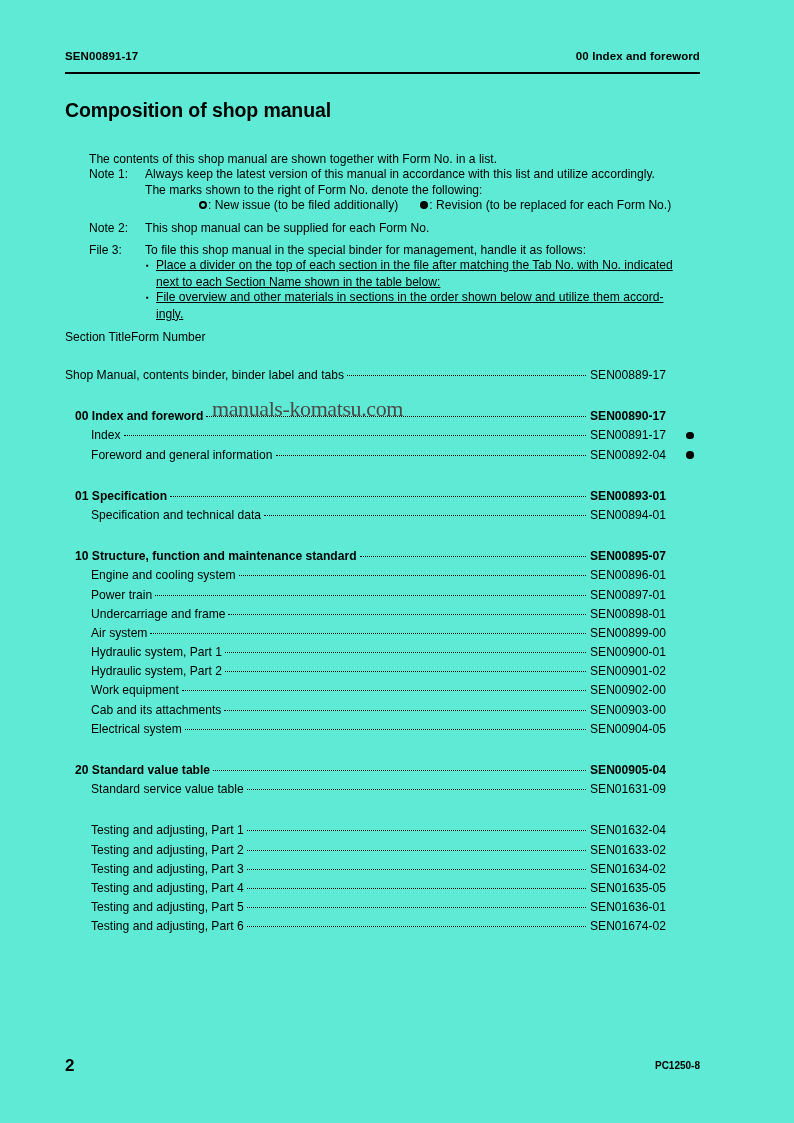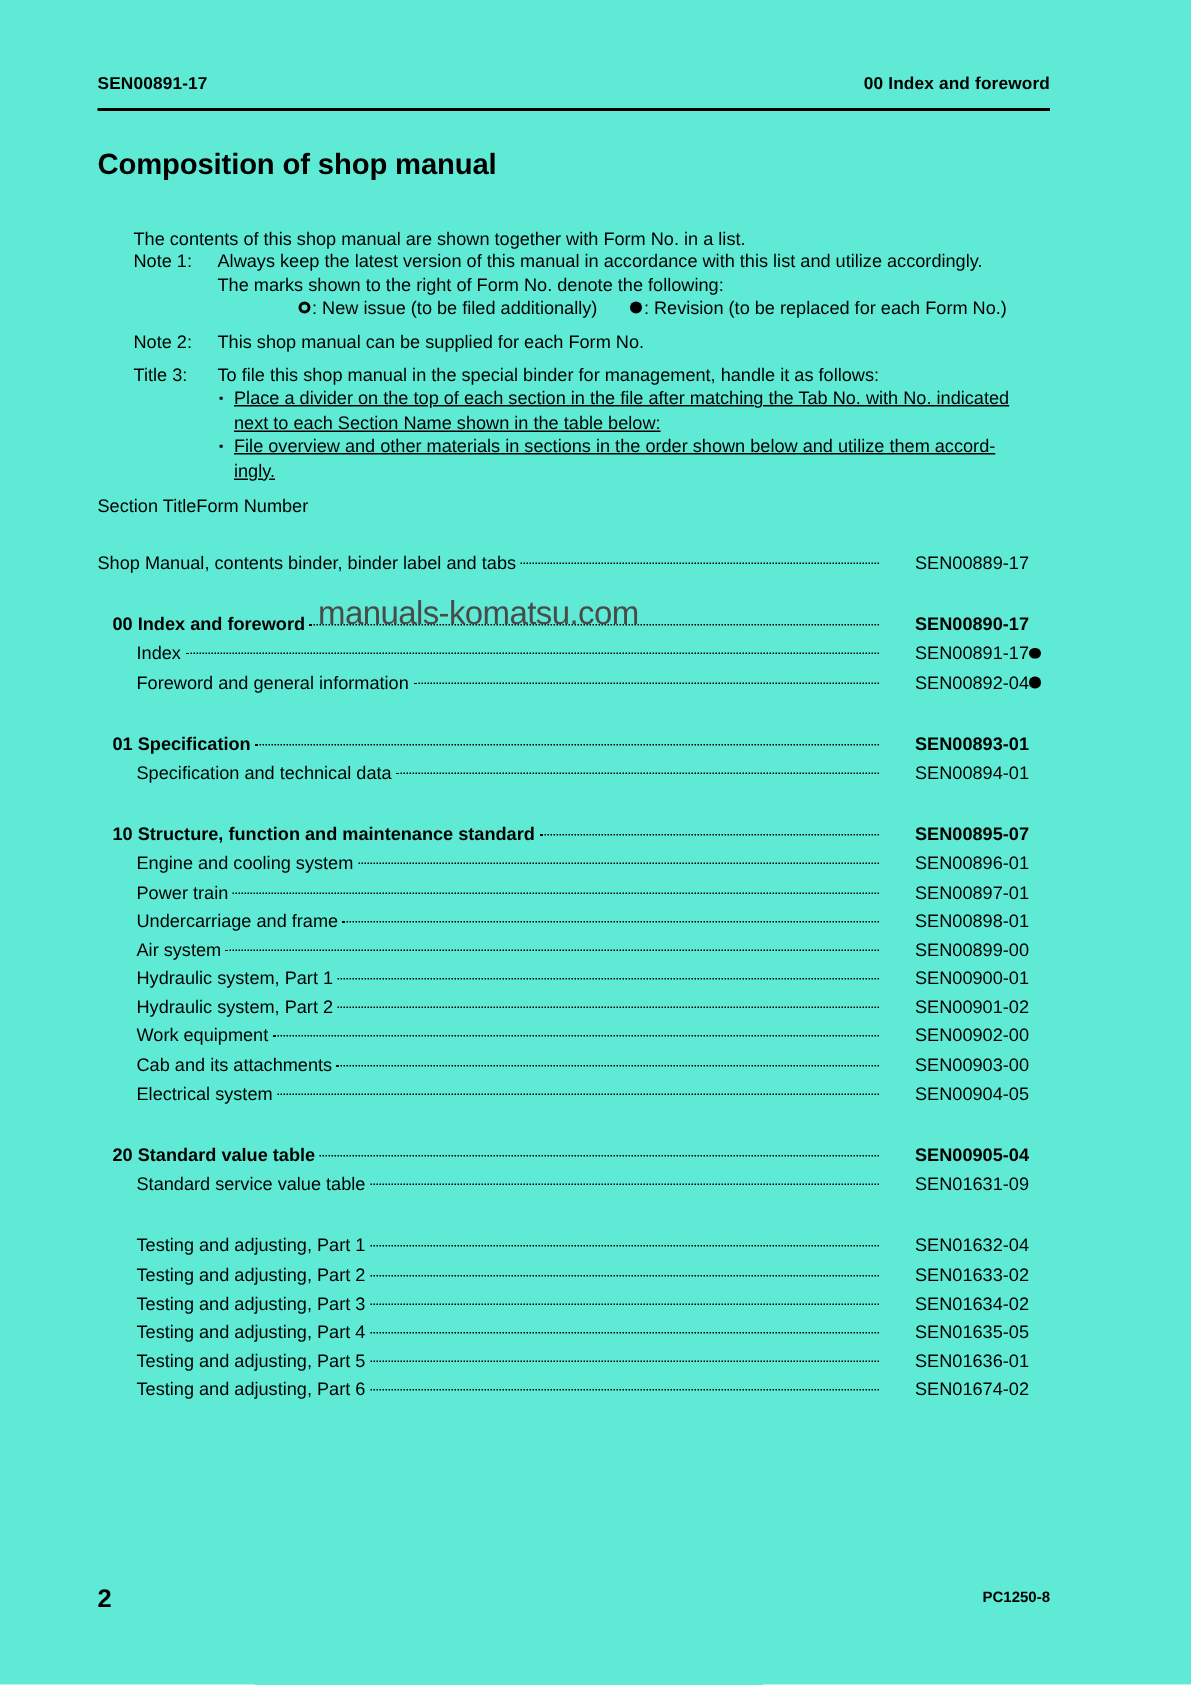--- a/index.html
+++ b/index.html
@@ -151,21 +151,21 @@
     flex: 1 1 auto;
     border-bottom: 1.1px dotted #000;
     position: relative;
     top: -3px;
     margin: 0 1px;
     min-width: 10px;
   }
   .toc-row .formno {
     flex: 0 0 auto;
     padding-left: 3px;
-    text-align: right;
+    text-align: left;
     width: 96px;
   }
   .toc-row .revmark {
     flex: 0 0 14px;
     text-align: left;
   }
   .dot-filled {
     display: inline-block;
     width: 7.5px;
     height: 7.5px;
@@ -181,21 +181,21 @@
   .grp-gap-lg { height: 22px; }
 
   
   .watermark {
     position: absolute;
     left: 212px;
     top: 396px;
     font-size: 22px;
     color: #4a4a4a;
     letter-spacing: -0.4px;
-    font-family: Liberation Sans, sans-serif;
+    font-family: Liberation Serif, serif;
     white-space: nowrap;
     pointer-events: none;
   }
 
   
   .footer-page {
     position: absolute;
     left: 65px;
     top: 1056px;
     font-size: 17px;
@@ -243,21 +243,21 @@
     <div class="spacer-sm"></div>
 
     <div class="note-row">
       <span class="note-label">Note 2:</span>
       <span class="note-body">This shop manual can be supplied for each Form No.</span>
     </div>
 
     <div class="spacer-sm"></div>
 
     <div class="note-row">
-      <span class="note-label">Title 3:</span>
+      <span class="note-label">File 3:</span>
       <span class="note-body">To file this shop manual in the special binder for management, handle it as follows:</span>
     </div>
 
     <div class="bullet-row">
       <span class="bullet-sq">▪</span>
       <span class="bullet-text">Place a divider on the top of each section in the file after matching the Tab No. with No. indicated</span>
     </div>
     <div class="bullet-row">
       <span class="bullet-sq"></span>
       <span class="bullet-text">next to each Section Name shown in the table below:</span>

